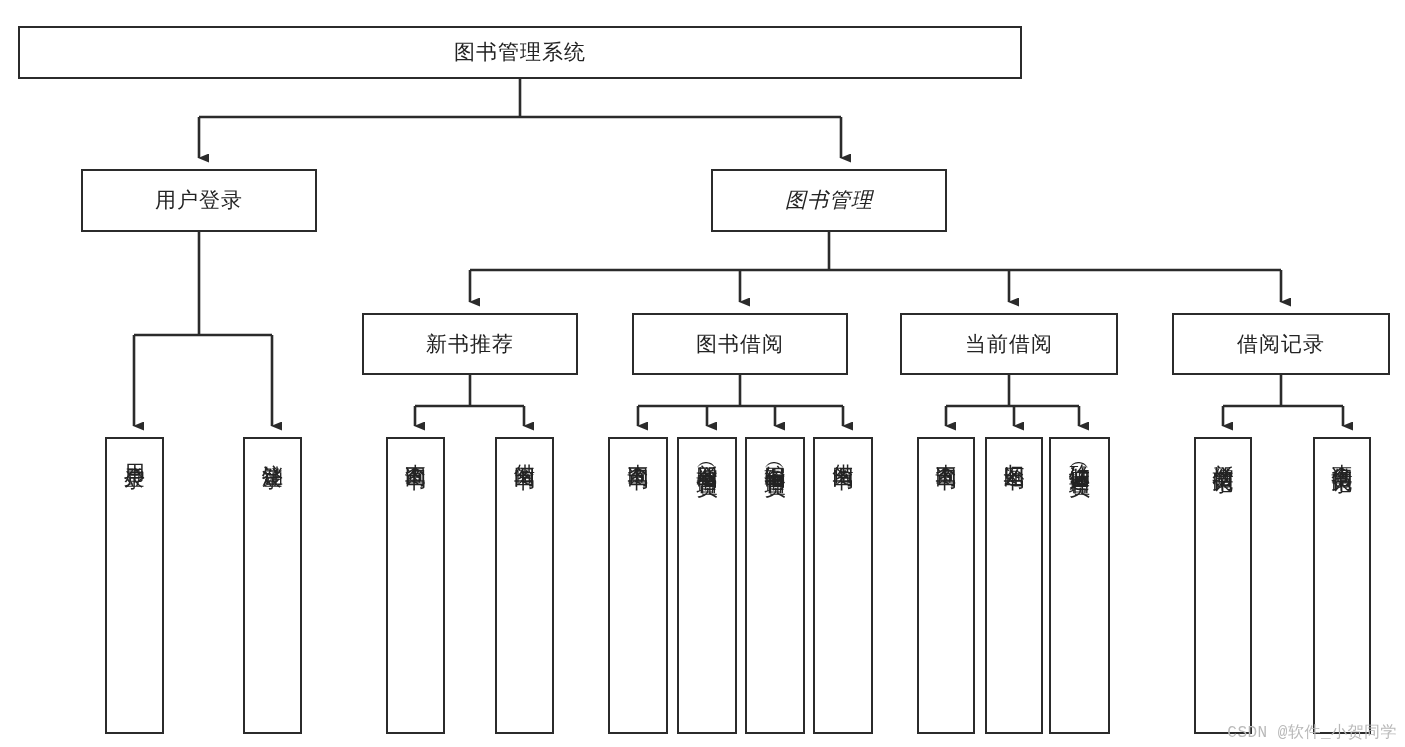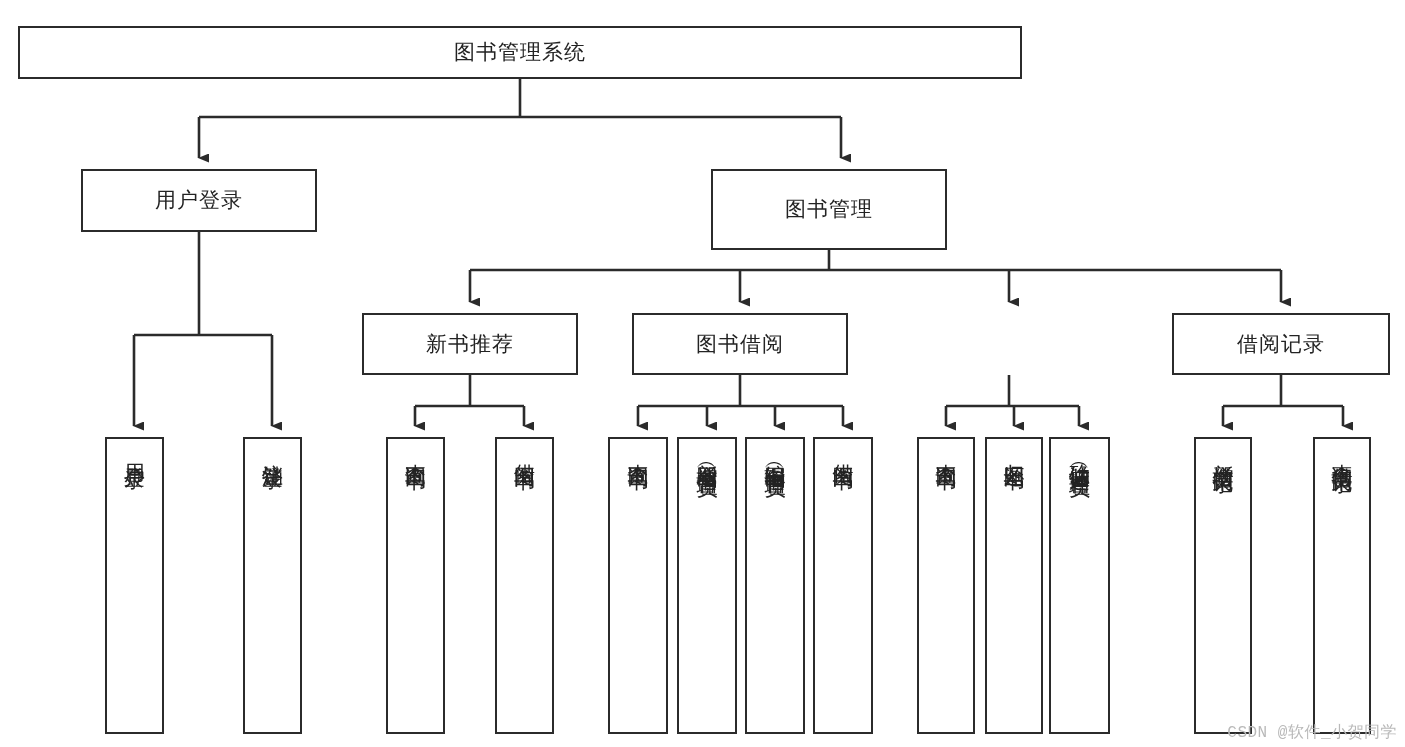--- a/index.html
+++ b/index.html
@@ -130,30 +130,33 @@
     </g>
   </svg>
 
   <div class="node horiz" style="left:18px; top:14px; width:1004px; height:53px;margin-top:12px;">
     <span class="node-label">图书管理系统</span>
   </div>
 
   <div class="node horiz" style="left:81px; top:169px; width:236px; height:63px;">
     <span class="node-label">用户登录</span>
   </div>
-  <div class="node horiz" style="left:711px; top:169px; width:236px; height:81px;">
+  <div class="node horiz" style="left:711px; top:169px; width:236px; height:63px;font-style:italic;">
     <span class="node-label">图书管理</span>
   </div>
 
   <div class="node horiz" style="left:362px; top:313px; width:216px; height:62px;">
     <span class="node-label">新书推荐</span>
   </div>
   <div class="node horiz" style="left:632px; top:313px; width:216px; height:62px;">
     <span class="node-label">图书借阅</span>
   </div>
+  <div class="node horiz" style="left:900px; top:313px; width:218px; height:62px;">
+    <span class="node-label">当前借阅</span>
+  </div>
   <div class="node horiz" style="left:1172px; top:313px; width:218px; height:62px;justify-content:center;">
     <span class="node-label">借阅记录</span>
   </div>
 
   <div class="node vert" style="left:105px; top:437px; width:59px; height:297px;">
     <span class="node-label">用户登录</span>
   </div>
   <div class="node vert" style="left:243px; top:437px; width:59px; height:297px;">
     <span class="node-label">注销登录</span>
   </div>

